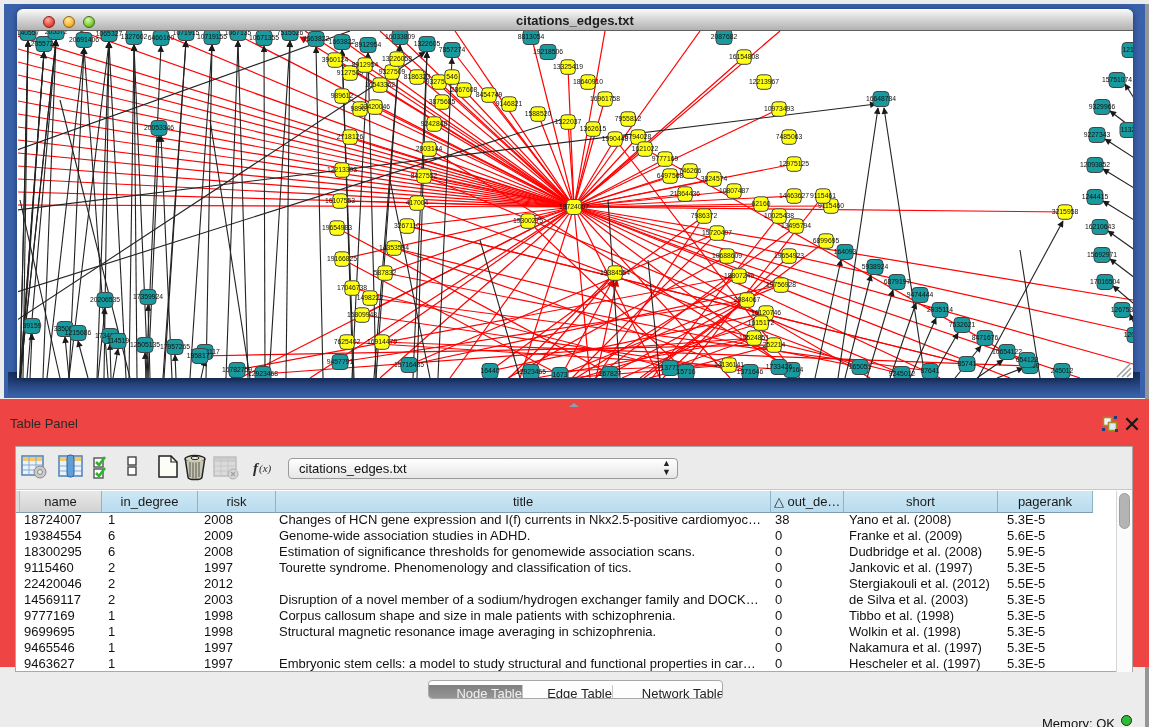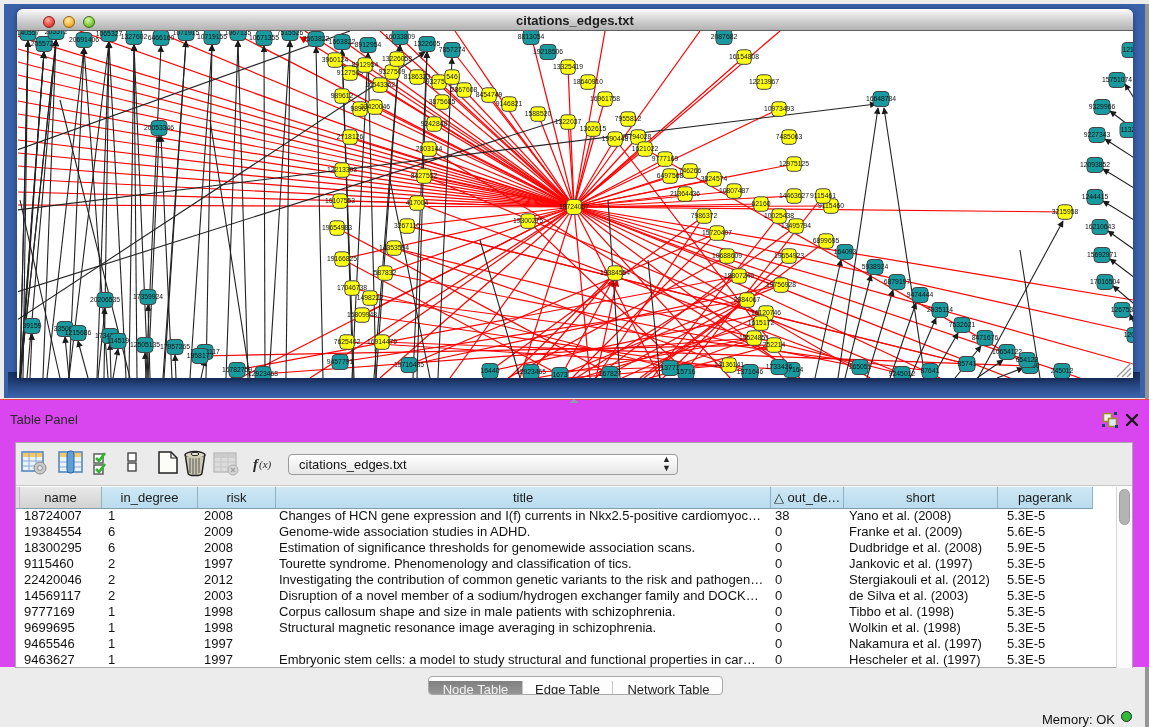--- a/index.html
+++ b/index.html
@@ -7,34 +7,34 @@
 #rightedge {position:absolute;right:0;top:4px;width:4px;height:723px;background:#969696}
 #shadow {position:absolute;left:8px;top:372px;width:1132px;height:26px;background:linear-gradient(#16305e,#1e3a6e 30%,#3a62ab 95%)}
 #win {position:absolute;left:17px;top:9px;width:1116px;height:369px;border-radius:6px 6px 0 0;
   box-shadow:0 1px 6px rgba(0,0,20,.45)}
 #titlebar {position:absolute;left:0;top:0;width:100%;height:22px;border-radius:6px 6px 0 0;
   background:linear-gradient(#f7f7f7,#d6d6d6 45%,#b2b2b2);border-bottom:1px solid #5f5f5f;
   border-top:1px solid #fdfdfd}
 #title {position:absolute;width:100%;text-align:center;top:3px;font-size:13px;font-weight:bold;color:#1c1c1c}
 .tl {position:absolute;top:6px;width:12px;height:12px;border-radius:50%}
 #winbody {position:absolute;left:0;top:22px;width:1116px;height:347px;background:#fff}
-#panel {position:absolute;left:0;top:399px;width:1149px;height:268px;background:#d946ef;border-top:1px solid #ef4444}
+#panel {position:absolute;left:0;top:399px;width:1149px;height:268px;background:#ef4444;border-top:5px solid #ef4444}
 #ptitle {position:absolute;left:10px;top:12px;font-size:13px;color:#2a2a2a}
 #pbox {position:absolute;left:15px;top:42px;width:1118px;height:226px;background:#fff;border:1px solid #a9a9a9}
 #toolbar {position:absolute;left:0;top:0;width:100%;height:43px;background:#ebebeb;border-bottom:1px solid #c8c8c8}
 #combo {position:absolute;left:272px;top:11px;width:390px;height:21px;border:1px solid #9a9a9a;border-radius:4px;
   background:linear-gradient(#ffffff,#e6e6e6);font-size:13px;color:#111;line-height:19px;padding-left:10px}
 #combo .stp {position:absolute;right:6px;top:0px;font-size:9px;color:#222;line-height:9px}
 .hdr {position:absolute;top:44px;height:22px;background:linear-gradient(#cfe7f4,#b8dcee);border-right:1px solid #8fb2c4;
   border-bottom:1px solid #7e9cac;font-size:13px;color:#1a1a1a;text-align:center;line-height:21px}
 .trow {position:absolute;left:0;width:1133px;height:16px;overflow:hidden;font-size:13px;color:#111;white-space:nowrap}
 .trow span {position:absolute;top:0;line-height:16px}
 #tabs {position:absolute;left:428px;top:276px;width:295px;height:19px;border:1px solid #a8a8a8;border-radius:4px;
   background:#fdfdfd;font-size:13px;color:#222;overflow:hidden}
-#tabs div {position:absolute;top:4px;height:100%;text-align:center;line-height:18px}
+#tabs div {position:absolute;top:4px;height:100%;text-align:right;line-height:18px}
 #mem {position:absolute;right:34px;top:312px;font-size:13px;color:#111}
 #memdot {position:absolute;right:17px;top:311px;width:11px;height:11px;border-radius:50%;background:#2fbb38;border:1px solid #222}
 </style></head><body>
 <div id="desktop"></div>
 <div id="rightedge"></div>
 <div id="shadow"></div>
 <div id="win">
   <div id="titlebar">
     <div id="title">citations_edges.txt</div>
     <div class="tl" style="left:26px;background:radial-gradient(circle at 40% 30%,#ffb0a8,#ee5044 55%,#b02820);border:1px solid #8c2018"></div>
@@ -1009,21 +1009,20 @@
       <span style="left:204px">1997</span>
 <span style="left:279px">Tourette syndrome. Phenomenology and classification of tics.</span>
       <span style="left:775px">0</span>
       <span style="left:849px">Jankovic et al. (1997)</span>
 <span style="left:1007px">5.3E-5</span>
     </div>
 <div class="trow" style="top:172px">
 <span style="left:24px">22420046</span>
       <span style="left:108px">2</span>
       <span style="left:204px">2012</span>
-<span style="left:279px">Investigating the contribution of common genetic variants to the risk and pathogen…</span>
       <span style="left:775px">0</span>
       <span style="left:849px">Stergiakouli et al. (2012)</span>
 <span style="left:1007px">5.5E-5</span>
     </div>
 <div class="trow" style="top:188px">
 <span style="left:24px">14569117</span>
       <span style="left:108px">2</span>
       <span style="left:204px">2003</span>
 <span style="left:279px">Disruption of a novel member of a sodium/hydrogen exchanger family and DOCK…</span>
       <span style="left:775px">0</span>

